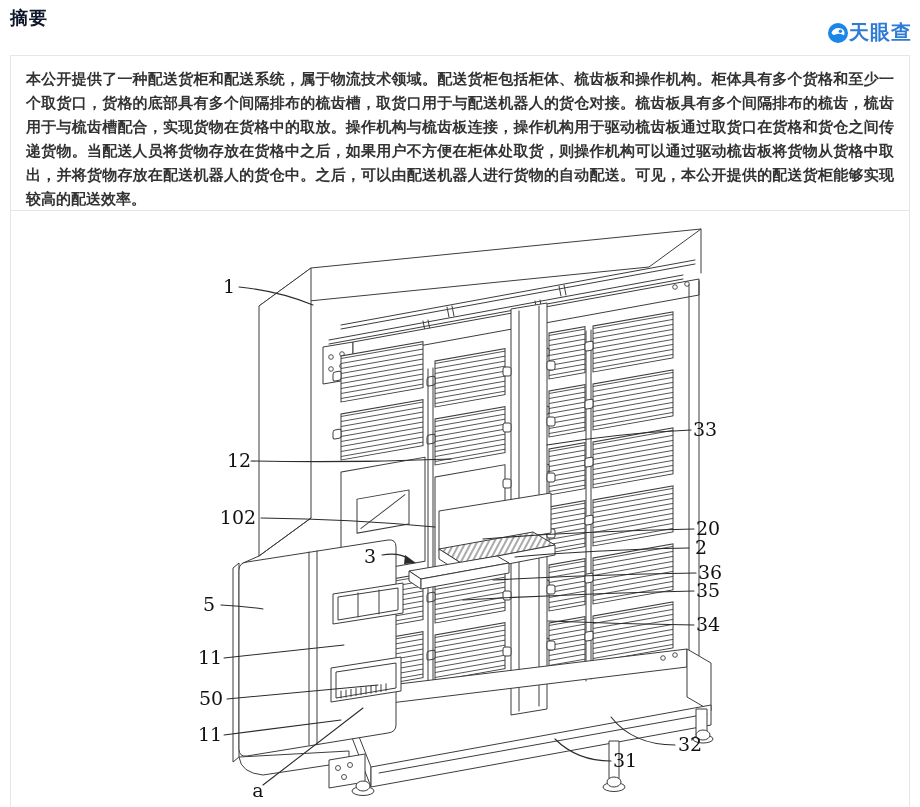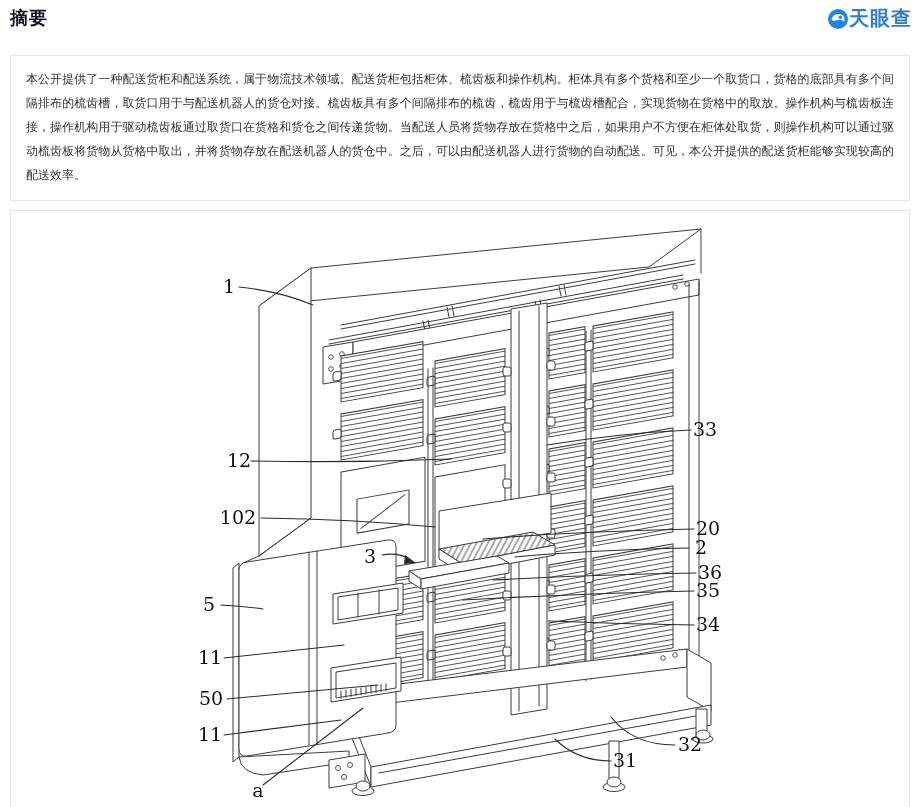--- a/index.html
+++ b/index.html
@@ -7,32 +7,32 @@
     width:920px;height:807px;overflow:hidden;position:relative;
     background:#ffffff;
     font-family:"Liberation Sans",sans-serif;
     -webkit-font-smoothing:antialiased;
   }
   .page-title{
     position:absolute;top:6px;left:10px;
     font-size:18px;font-weight:bold;color:#0f172a;letter-spacing:1px;
   }
   .brand{
-    position:absolute;top:5px;right:8px;display:flex;align-items:center;gap:0;
+    position:absolute;top:19px;right:8px;display:flex;align-items:center;gap:0;
   }
   .brand-text{
     font-size:20px;font-weight:bold;color:#2e7bd6;letter-spacing:1px;
   }
   .abstract-box{
     position:absolute;left:10px;right:10px;top:55px;
     border:1px solid #e6e6e6;background:#fff;
     padding:11px 15px 13px 15px;box-sizing:border-box;
   }
   .abstract-text{
-    font-size:12px;line-height:24px;color:#333;text-align:justify;
+    font-size:15px;line-height:24px;color:#333;text-align:justify;font-weight:bold;
   }
   .figure-box{
     position:absolute;left:10px;right:10px;top:210px;height:640px;
     border:1px solid #e6e6e6;background:#fff;box-sizing:border-box;
   }
   .figure-box svg{display:block;width:100%;height:100%;}
 
   
   .st{fill:#ffffff;stroke:#3d3d3d;stroke-width:1;stroke-linejoin:round;}
   .ln{fill:none;stroke:#3d3d3d;stroke-width:1;stroke-linejoin:round;stroke-linecap:round;}

